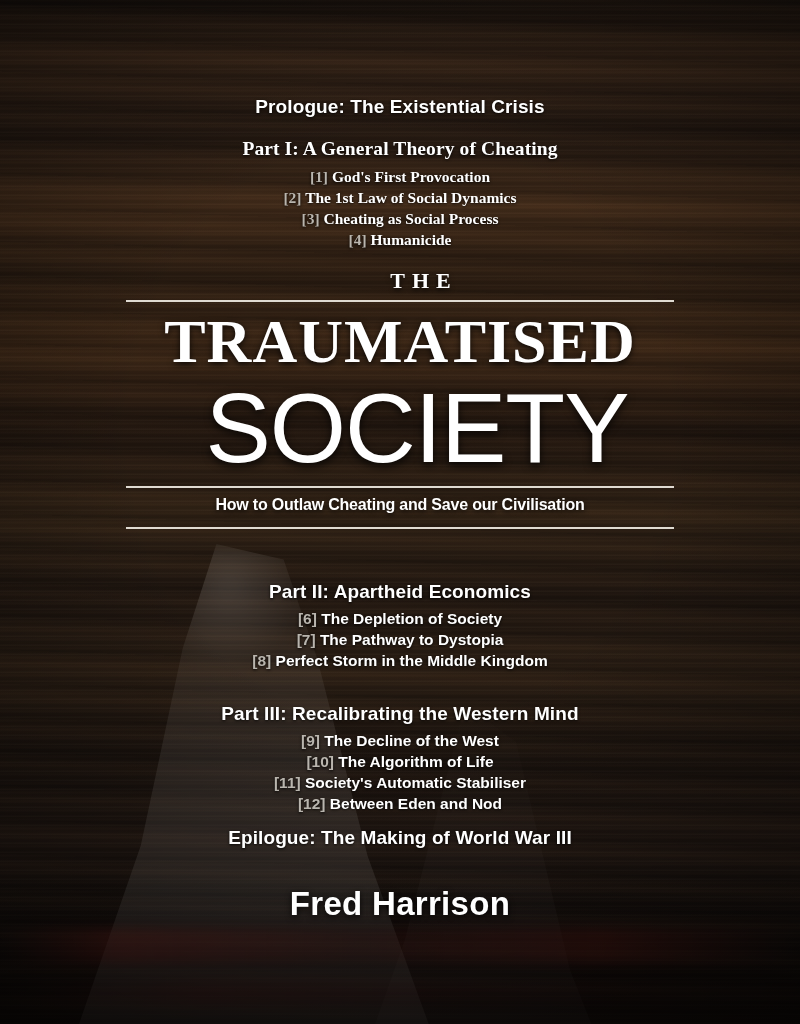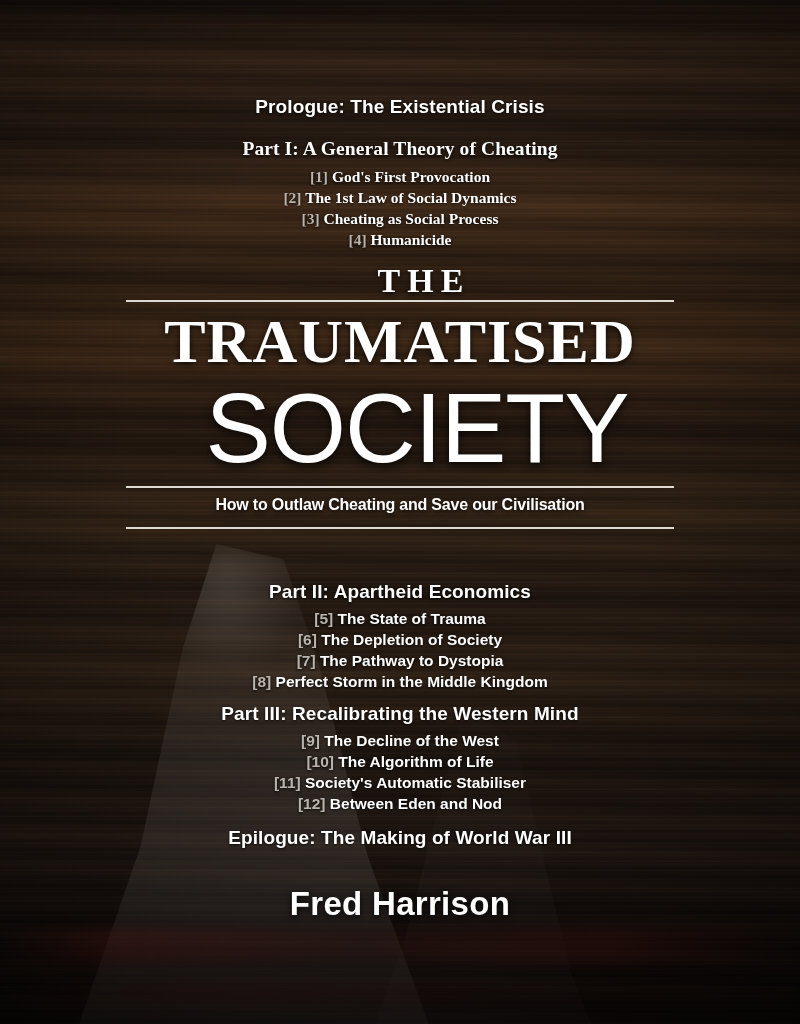--- a/index.html
+++ b/index.html
@@ -172,21 +172,21 @@
     height: 2px;
     background: #efeae2;
     margin: 0 auto;
     opacity: 0.92;
   }
   .rule-top { width: 548px; margin-bottom: 4px; }
   .rule-mid { width: 548px; margin-top: 6px; }
   .rule-bot { width: 548px; margin-top: 5px; }
   .the {
     font-family: "Liberation Serif", serif;
-    font-size: 34px;
+    font-size: 22px;
     letter-spacing: 7px;
     font-weight: bold;
     line-height: 38px;
     text-shadow: 0 2px 5px rgba(0,0,0,0.8);
     padding-left: 48px;
   }
   .traumatised {
     font-family: "Liberation Serif", serif;
     font-weight: bold;
     font-size: 62px;
@@ -288,24 +288,20 @@
       <div class="society">SOCIETY</div>
       <div class="rule rule-mid"></div>
       <div class="subtitle">How to Outlaw Cheating and Save our Civilisation</div>
       <div class="rule rule-bot"></div>
     </div>
 
     <div class="part2 toc-block">
       <div class="toc-head">Part II: Apartheid Economics</div>
       <div class="list">
         <div class="toc-item">
-          <span class="toc-num">[5]</span>
-          <span>The State of Trauma</span>
-        </div>
-        <div class="toc-item">
           <span class="toc-num">[6]</span>
           <span>The Depletion of Society</span>
         </div>
         <div class="toc-item">
           <span class="toc-num">[7]</span>
           <span>The Pathway to Dystopia</span>
         </div>
         <div class="toc-item">
           <span class="toc-num">[8]</span>
           <span>Perfect Storm in the Middle Kingdom</span>

